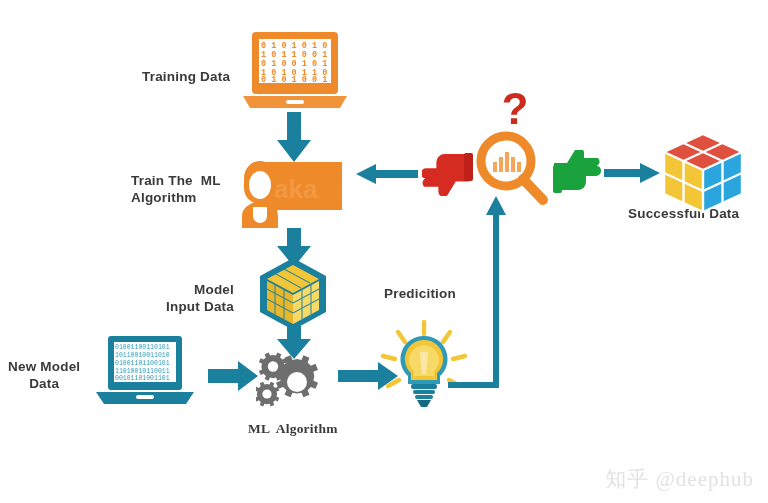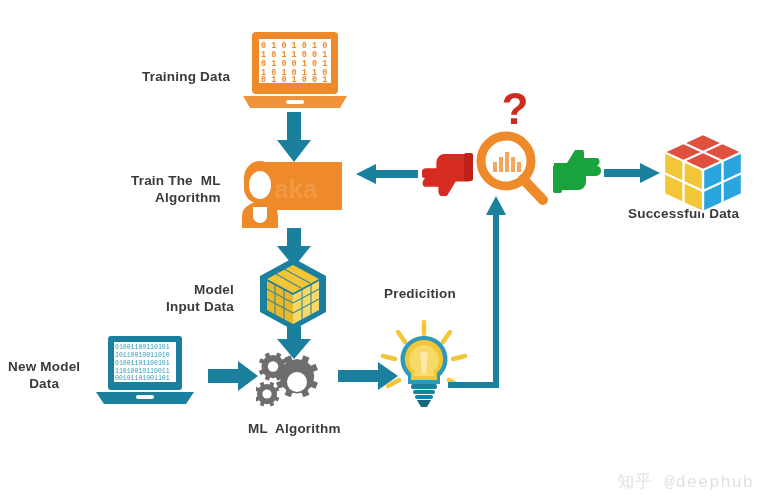--- a/index.html
+++ b/index.html
@@ -16,51 +16,50 @@
     overflow: hidden;
   }
   .label {
     position: absolute;
     color: #3a3a3a;
     font-weight: bold;
     font-size: 13.5px;
     line-height: 17px;
     letter-spacing: 0.2px;
     white-space: pre;
-    text-align: right;
   }
   .svgbox { position: absolute; display: block; }
   .watermark {
     position: absolute;
     right: 14px;
     bottom: 10px;
     color: #e2e2e2;
-    font-size: 17px;
+    font-size: 21px;
     letter-spacing: 1px;
-    font-family: Liberation Mono, monospace;
+    font-family: Liberation Serif, serif;
     user-select: none;
   }
 </style>
 </head>
 <body>
 
 <div id="canvas">
 
   <div class="label" style="left:142px; top:68px;">Training Data</div>
 
   <div class="label" style="left:131px; top:172px;">Train The  ML
 Algorithm</div>
 
   <div class="label" style="left:166px; top:281px; text-align:right;">Model
 Input Data</div>
 
   <div class="label" style="left:8px; top:358px; text-align:center;">New Model
 Data</div>
 
-  <div class="label" style="left:248px; top:420px;">ML  Algorithm</div>
+  <div class="label" style="left:248px; top:420px;font-family:Liberation Serif, serif;">ML  Algorithm</div>
 
   <div class="label" style="left:384px; top:285px;">Predicition</div>
 
   <div class="label" style="left:628px; top:205px;">Successfull Data</div>
 
   <svg class="svgbox" style="left:243px; top:32px;" width="104" height="80" viewBox="0 0 104 80">
     <rect x="9" y="0" width="86" height="62" rx="4" fill="#ef8a2b"></rect>
     <rect x="16" y="7" width="72" height="44" fill="#ffffff"></rect>
     <g fill="#ef8a2b" font-family="'Liberation Mono', monospace" font-size="8.5" font-weight="bold">
       <text x="18" y="16">0 1 0 1 0 1 0</text>

